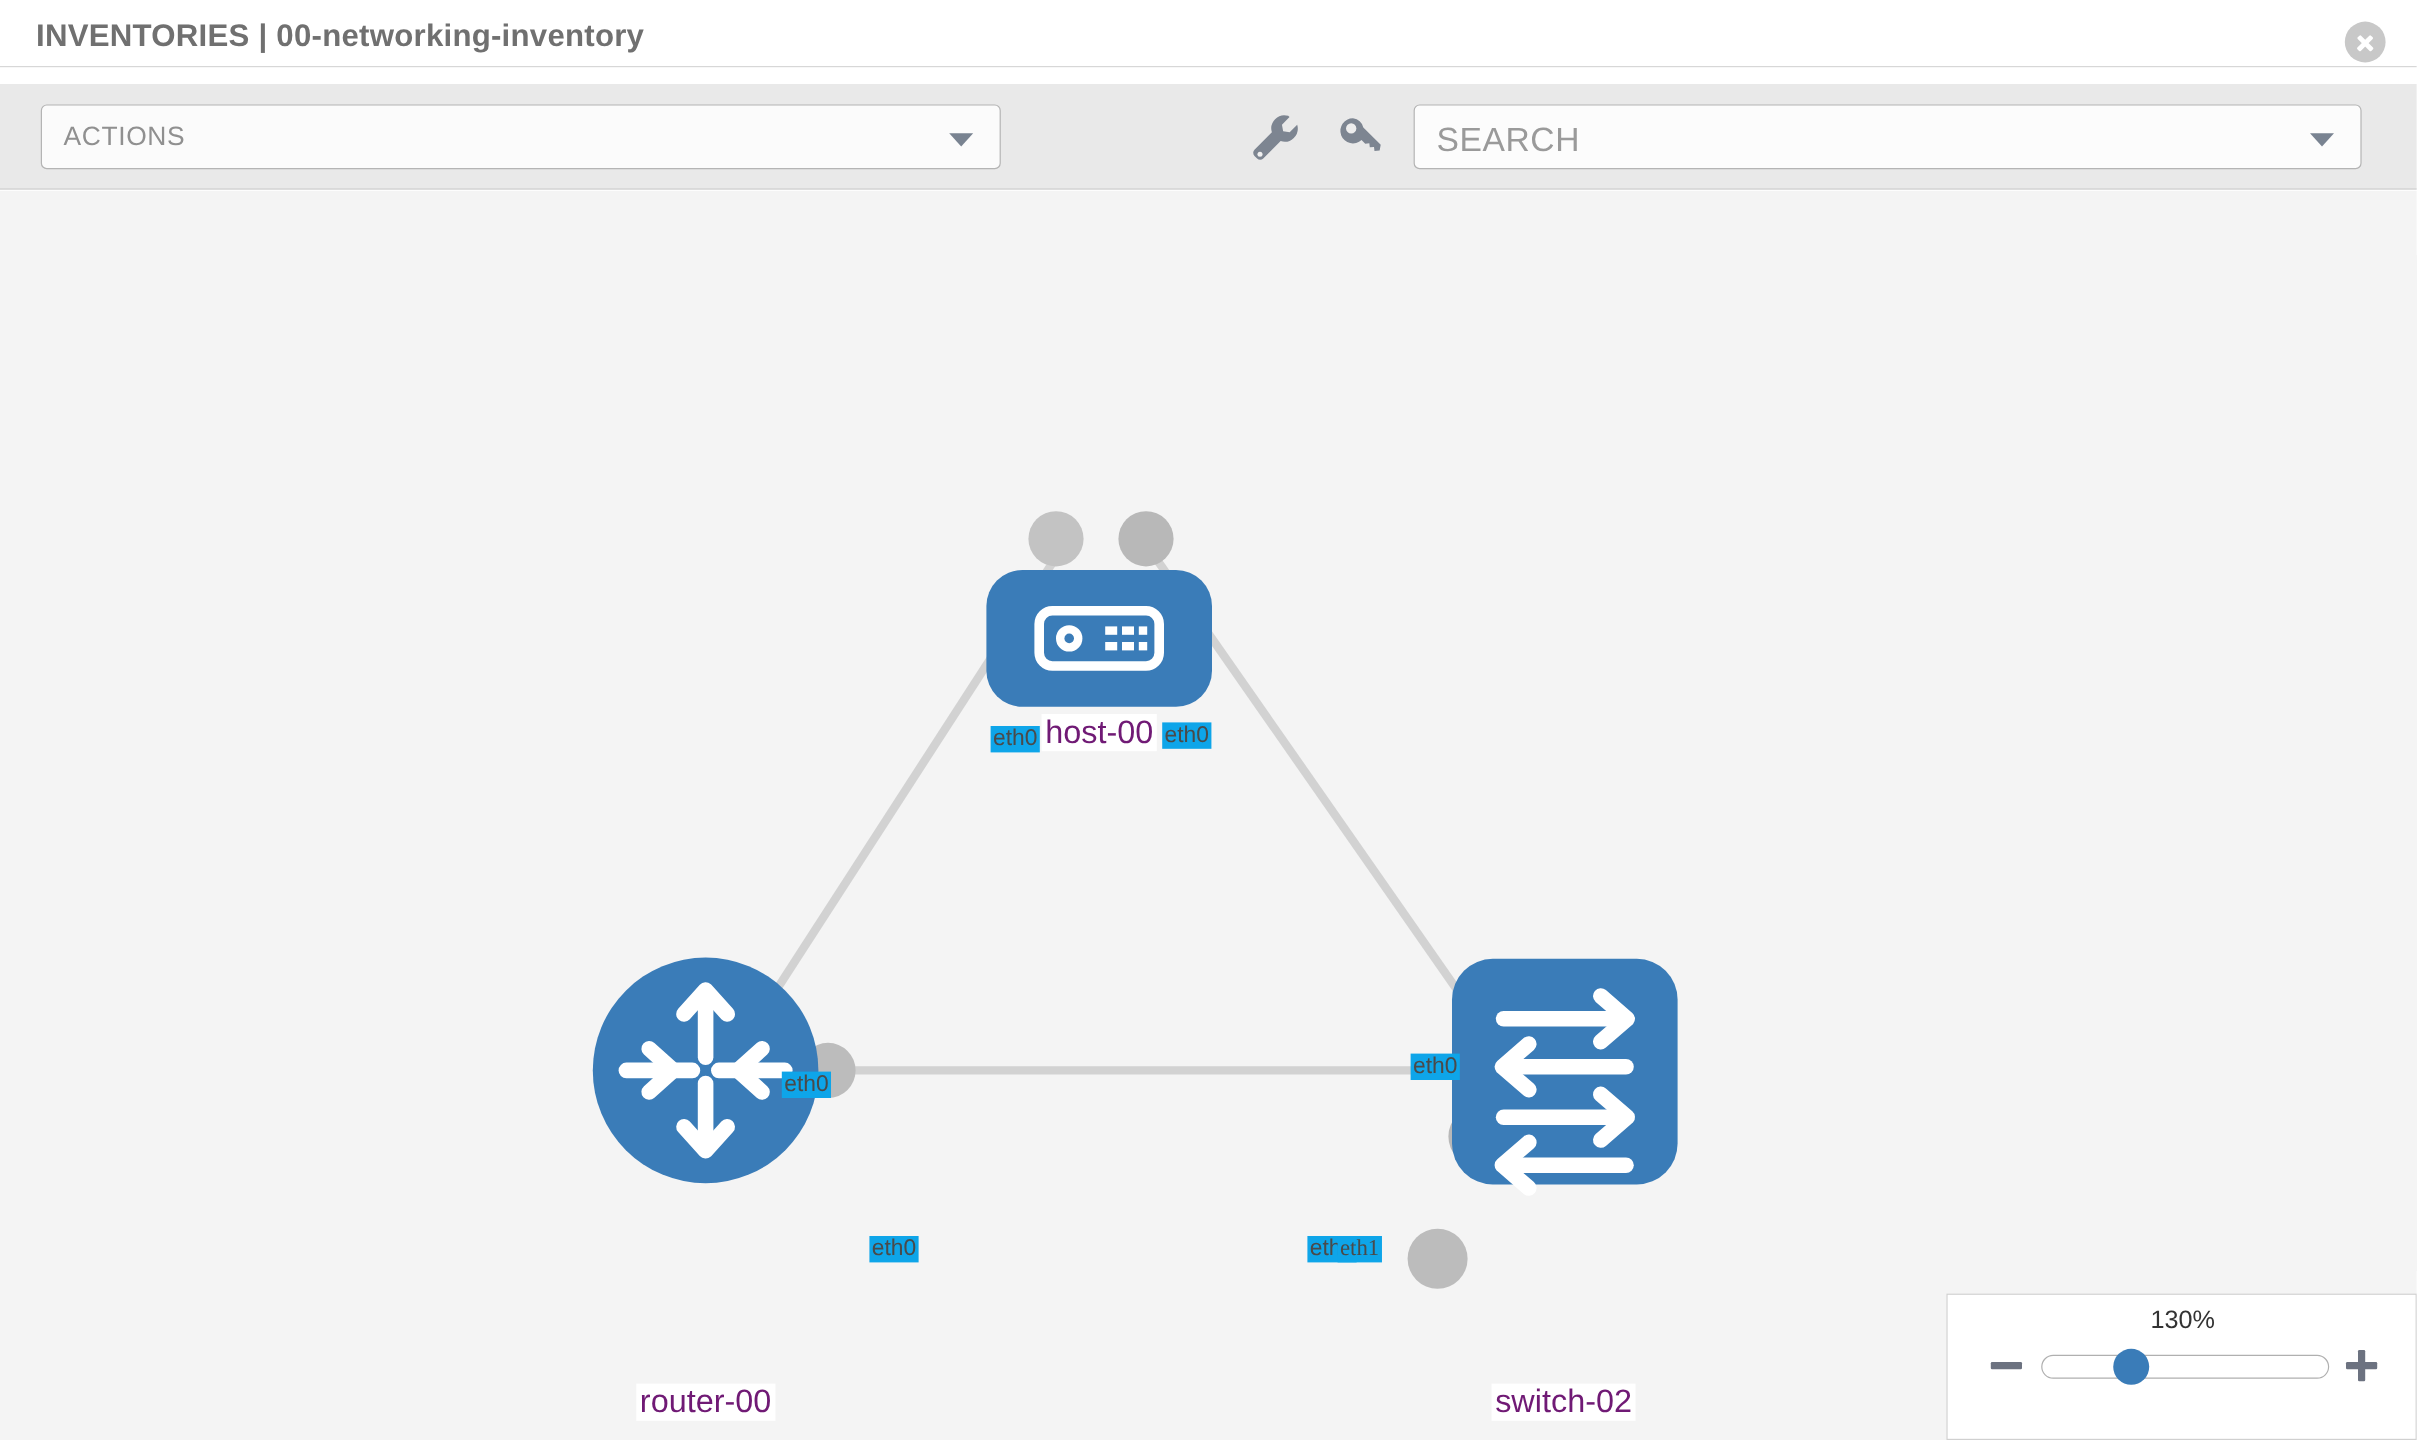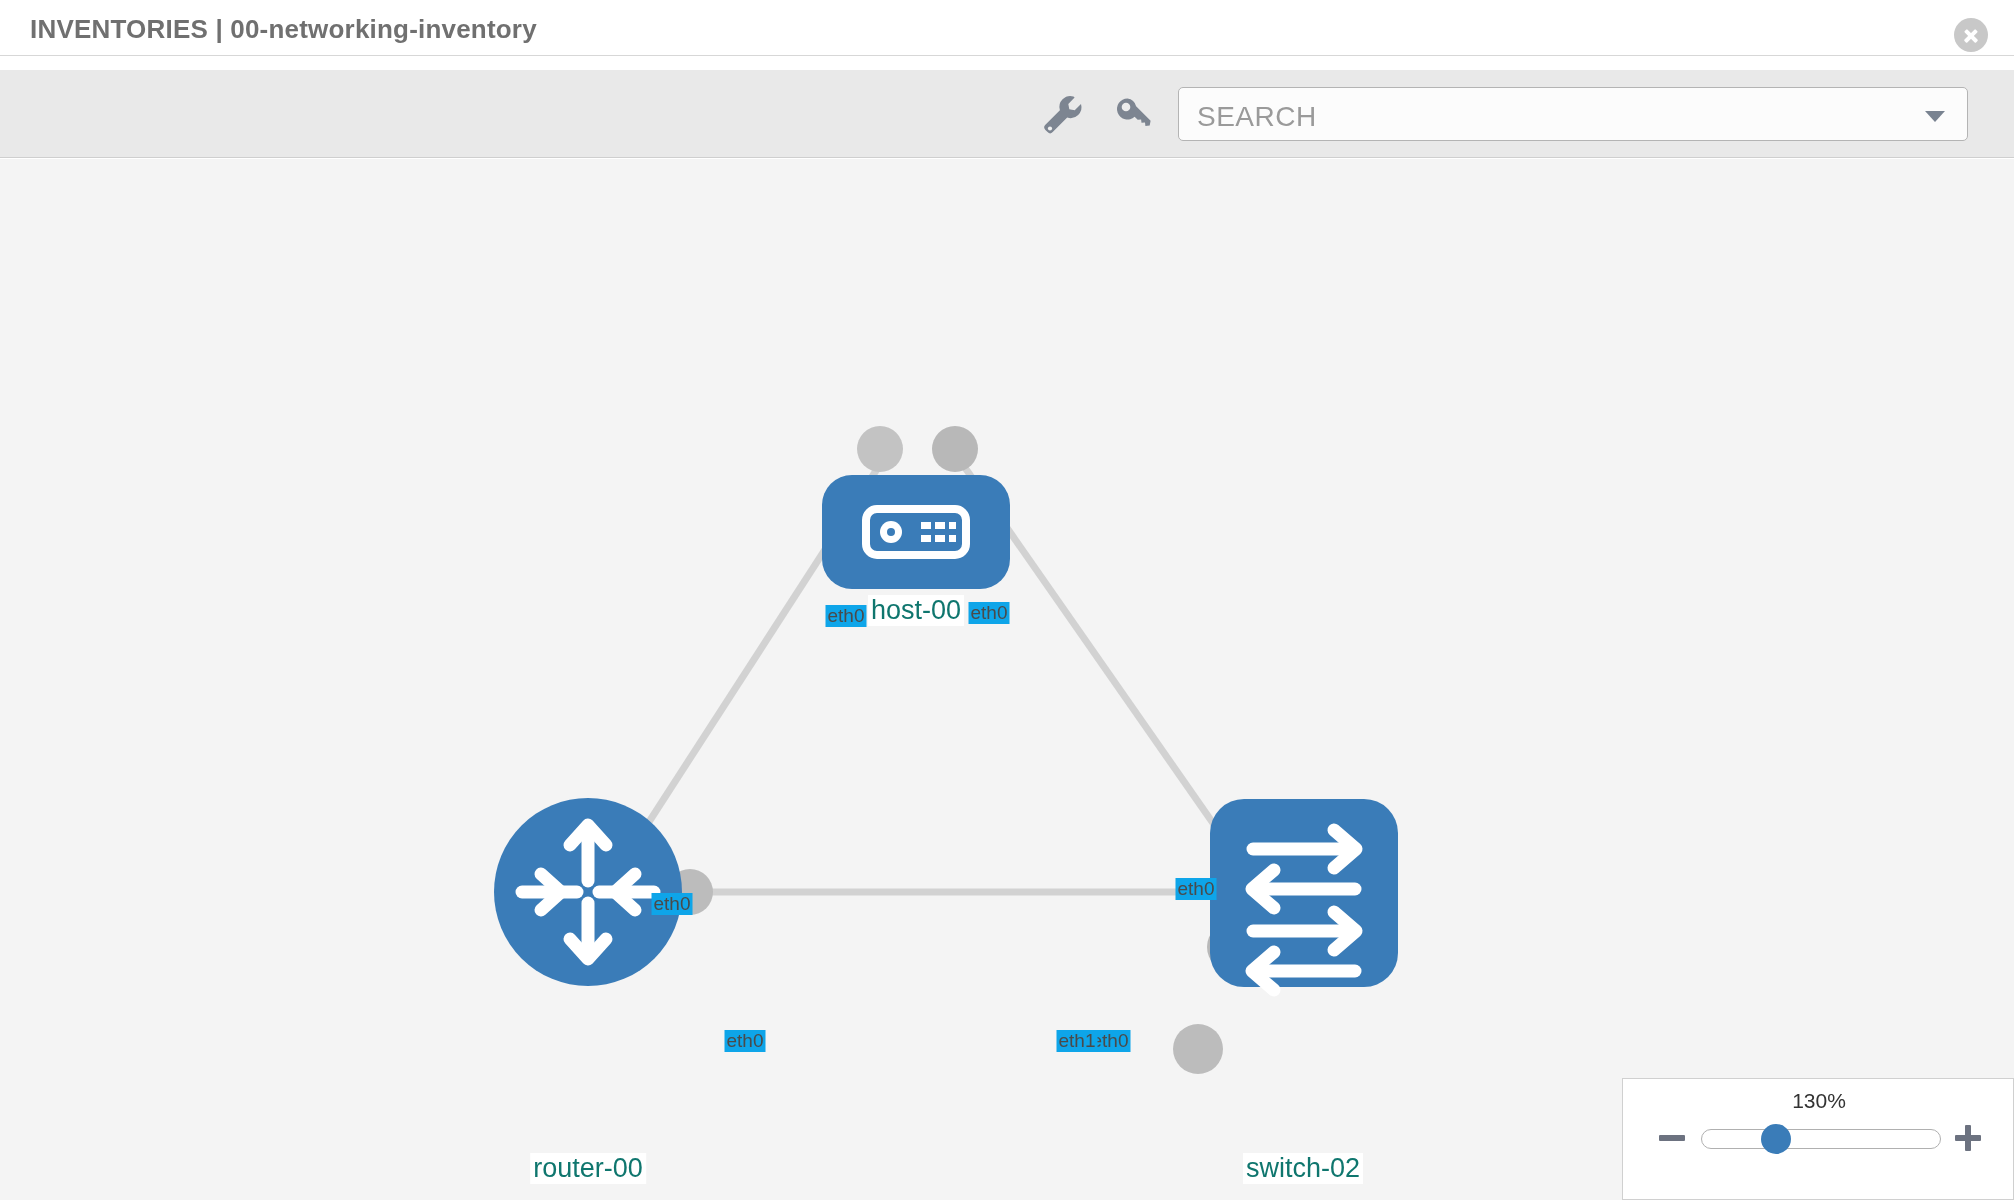--- a/index.html
+++ b/index.html
@@ -121,21 +121,21 @@
     top: 159px; left: 0;
     width: 2014px; height: 1041px;
     background: #f4f4f4;
     overflow: hidden;
   }
   .canvas svg { position: absolute; top: 0; left: 0; }
 
   .node-label {
     position: absolute;
     font-size: 27px;
-    color: #0f766e;
+    color: #701a75;
     background: #ffffff;
     padding: 0 3px;
     white-space: nowrap;
     transform: translateX(-50%);
   }
   .iface-label {
     position: absolute;
     font-size: 19px;
     color: #4a4a4a;
     background: #0ea5e9;
@@ -202,20 +202,24 @@
 
 <div id="app">
 
   <div class="header">
     <div class="header-title">INVENTORIES | 00-networking-inventory</div>
     <div class="close-icon"></div>
   </div>
 
   <div class="toolbar">
 
+    <div class="actions-select">
+      <span class="actions-label">ACTIONS</span>
+      <span class="caret"></span>
+    </div>
 
     <div class="tool-btn tool-wrench">
       <svg width="46" height="44" viewBox="0 0 46 44">
         <path d="M33.5 4.5a11 11 0 0 0-13.6 13.8L5.4 32.8a3.6 3.6 0 0 0 0 5.1l2.2 2.2a3.6 3.6 0 0 0 5.1 0l14.5-14.5A11 11 0 0 0 41 12l-6.3 6.3-5.4-1-1-5.4L34.6 5.6z" fill="#7d8591"></path>
         <circle cx="10" cy="36.5" r="2.1" fill="#f0f0f0"></circle>
       </svg>
     </div>
 
     <div class="tool-btn tool-key">
       <svg width="46" height="44" viewBox="0 0 46 44">
@@ -291,21 +295,21 @@
         </g>
       </g>
     </svg>
 
     <div class="iface-label" style="left:846px;  top:446px;">eth0</div>
     <div class="iface-label" style="left:989px;  top:443px;">eth0</div>
     <div class="iface-label" style="left:672px;  top:734px;">eth0</div>
     <div class="iface-label" style="left:1196px; top:719px;">eth0</div>
     <div class="iface-label" style="left:745px;  top:871px;">eth0</div>
     <div class="iface-label" style="left:1110px; top:871px;">eth0</div>
-    <div class="iface-label" style="left:1077px; top:871px;">eth1</div>
+    <div class="iface-label" style="left:1133px; top:871px;font-family:Liberation Serif, serif;">eth1</div>
 
     <div class="node-label" style="left:916px;  top:436px;">host-00</div>
     <div class="node-label" style="left:588px;  top:994px;">router-00</div>
     <div class="node-label" style="left:1303px; top:994px;">switch-02</div>
   </div>
 
   <div class="zoom-panel">
     <div class="zoom-value">130%</div>
     <div class="zoom-minus"></div>
     <div class="zoom-track"></div>

